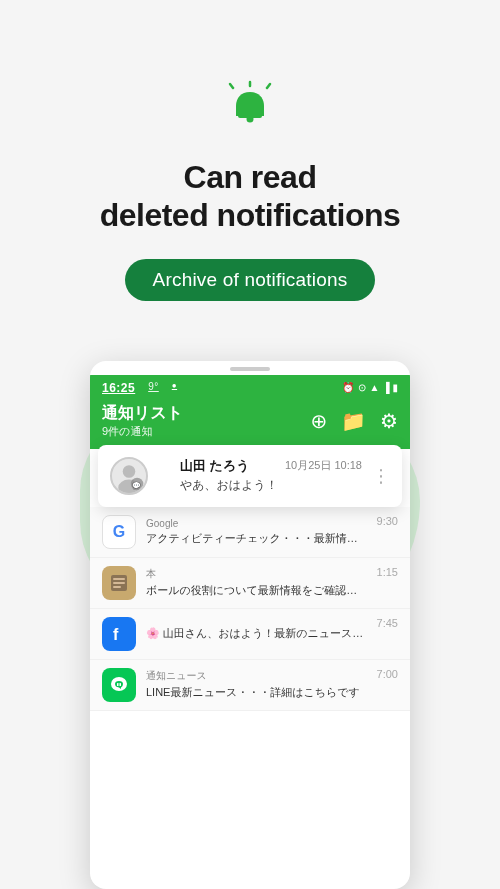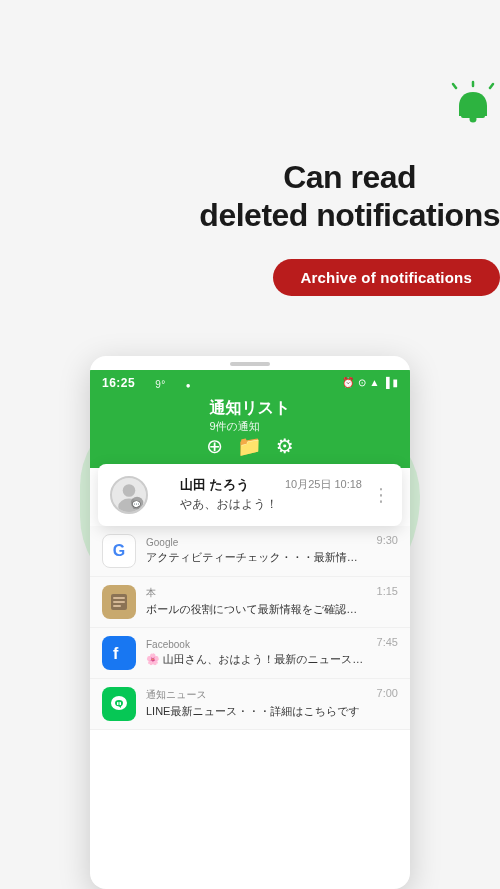--- a/index.html
+++ b/index.html
@@ -11,21 +11,21 @@
       font-family: 'Helvetica Neue', Arial, sans-serif;
       overflow: hidden;
       display: flex;
       flex-direction: column;
       align-items: center;
     }
 
     .top-section {
       display: flex;
       flex-direction: column;
-      align-items: flex-end;
+      align-items: center;
       padding-top: 80px;
       width: 100%;
     }
 
     .bell-icon-wrapper {
       margin-bottom: 20px;
     }
 
     .bell-icon {
       width: 54px;
@@ -36,24 +36,24 @@
       font-size: 32px;
       font-weight: 900;
       color: #1a1a1a;
       text-align: center;
       line-height: 1.2;
       margin-bottom: 24px;
       letter-spacing: -0.5px;
     }
 
     .archive-badge {
-      background: #b91c1c;
+      background: #15803d;
       color: #fff;
-      font-size: 15px;
-      font-weight: 700;
+      font-size: 19px;
+      font-weight: 400;
       padding: 10px 28px;
       border-radius: 30px;
       display: inline-block;
       letter-spacing: 0.2px;
     }
 
     .phone-section {
       position: relative;
       width: 100%;
       display: flex;
@@ -93,39 +93,39 @@
       display: flex;
       align-items: center;
       justify-content: space-between;
     }
 
     .status-left {
       font-weight: 700;
       font-size: 12px;
       letter-spacing: 0.5px;
       display: flex;
-      align-items: flex-end;
-      gap: 20px;
+      align-items: flex-start;
+      gap: 13px;
+      text-decoration: underline;
     }
 
     .status-right {
       display: flex;
       align-items: center;
       gap: 3px;
       font-size: 10px;
     }
 
     .phone-toolbar {
       background: #2db340;
       color: #fff;
       padding: 8px 12px 10px 12px;
       display: flex;
       align-items: center;
       justify-content: space-between;
-      flex-direction: column;
     }
 
     .toolbar-title {
       font-size: 16px;
       font-weight: 700;
     }
 
     .toolbar-subtitle {
       font-size: 11px;
       opacity: 0.9;
@@ -405,21 +405,20 @@
         <div class="notif-list-time">1:15</div>
       </div>
 
       <div class="notif-list-item">
         <div class="app-icon app-icon-facebook">
           <svg width="20" height="20" viewBox="0 0 20 20">
             <text x="4" y="16" font-size="16" fill="white" font-family="Arial" font-weight="900">f</text>
           </svg>
         </div>
         <div class="notif-list-content">
-          <div class="notif-list-app">Facebook</div>
           <div class="notif-list-text">🌸 山田さん、おはよう！最新のニュースをご確認</div>
         </div>
         <div class="notif-list-time">7:45</div>
       </div>
 
       <div class="notif-list-item">
         <div class="app-icon app-icon-line">
           <svg width="22" height="22" viewBox="0 0 22 22">
             <ellipse cx="11" cy="10" rx="8" ry="7" fill="white"></ellipse>
             <path d="M7 10 Q7 7 11 7 Q15 7 15 10 Q15 12.5 13 13.5 L13 15 L11 13.5 Q7 13 7 10Z" fill="#06c755"></path>

